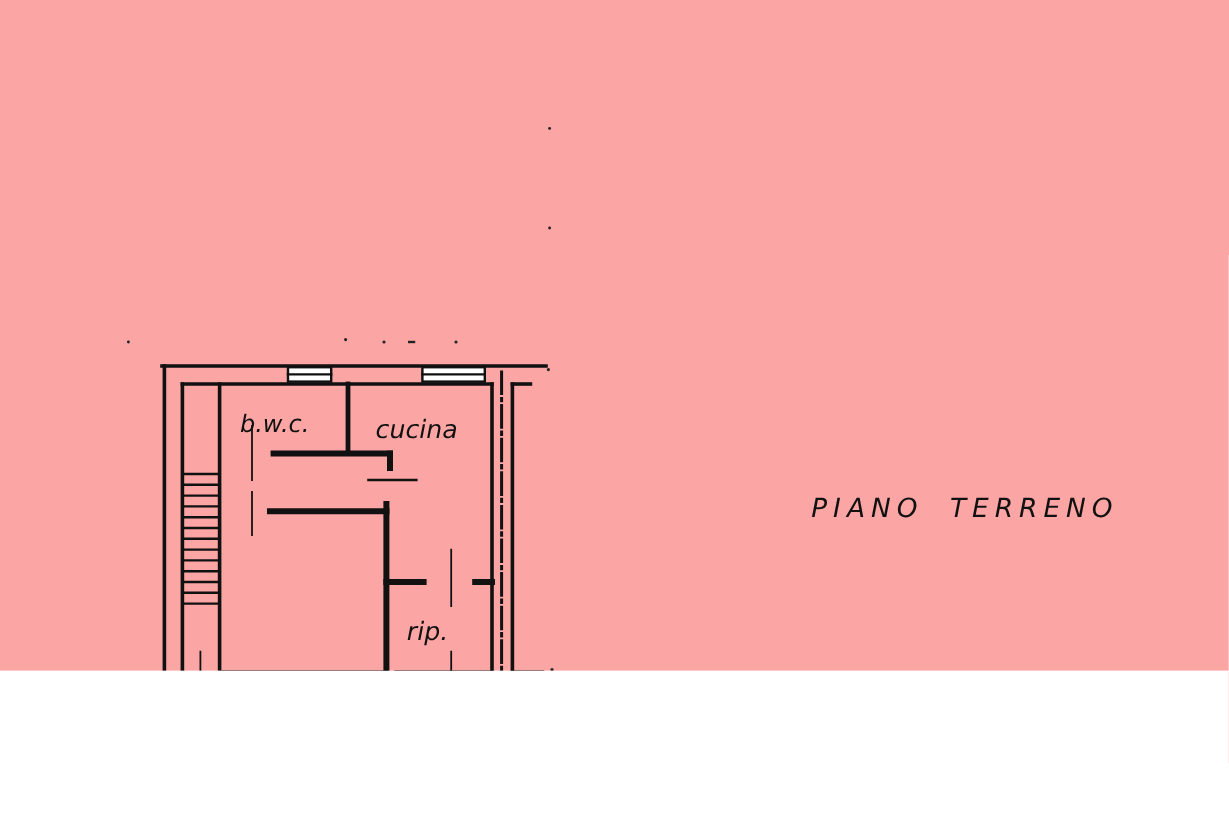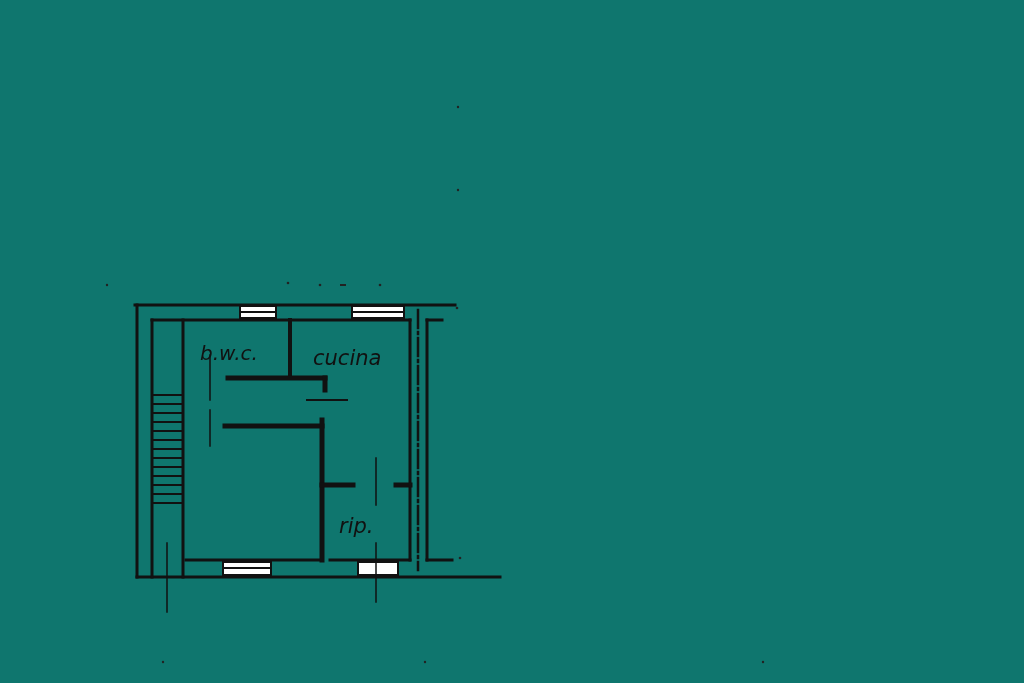--- a/index.html
+++ b/index.html
@@ -1,16 +1,16 @@
 <!DOCTYPE html>
 <html><head>
 <meta charset="utf-8">
 <style>
   html, body { margin: 0; padding: 0; background: #ffffff; }
-  #canvas { position: relative; width: 1024px; height: 683px; background: #0f766e; overflow: hidden; }
+  #canvas { position: relative; width: 1024px; height: 559px; background: #fca5a5; overflow: hidden; }
   svg { position: absolute; left: 0; top: 0; }
   .room-label { font-family: "DejaVu Sans", sans-serif; font-style: italic; fill: #111; }
   .title { position: absolute; left: 676px; top: 412px; font-family: "DejaVu Sans", sans-serif; font-style: italic; font-size: 22px; letter-spacing: 5px; color: #111; }
   .title .gap { display: inline-block; width: 22px; }
 </style>
 </head>
 <body>
 
 <div id="canvas">
   <svg width="1024" height="683" viewBox="0 0 1024 683">
@@ -95,13 +95,16 @@
         <line x1="167" y1="543" x2="167" y2="612"></line>
         <line x1="376" y1="543" x2="376" y2="602"></line>
       </g>
     </g>
 
     <text class="room-label" x="200" y="360" font-size="20">b.w.c.</text>
     <text class="room-label" x="313" y="365" font-size="21">cucina</text>
     <text class="room-label" x="339" y="533" font-size="21">rip.</text>
   </svg>
 
+  <div class="title">
+    <span>PIANO</span><span class="gap"></span><span>TERRENO</span>
+  </div>
 </div>
 
 </body></html>

